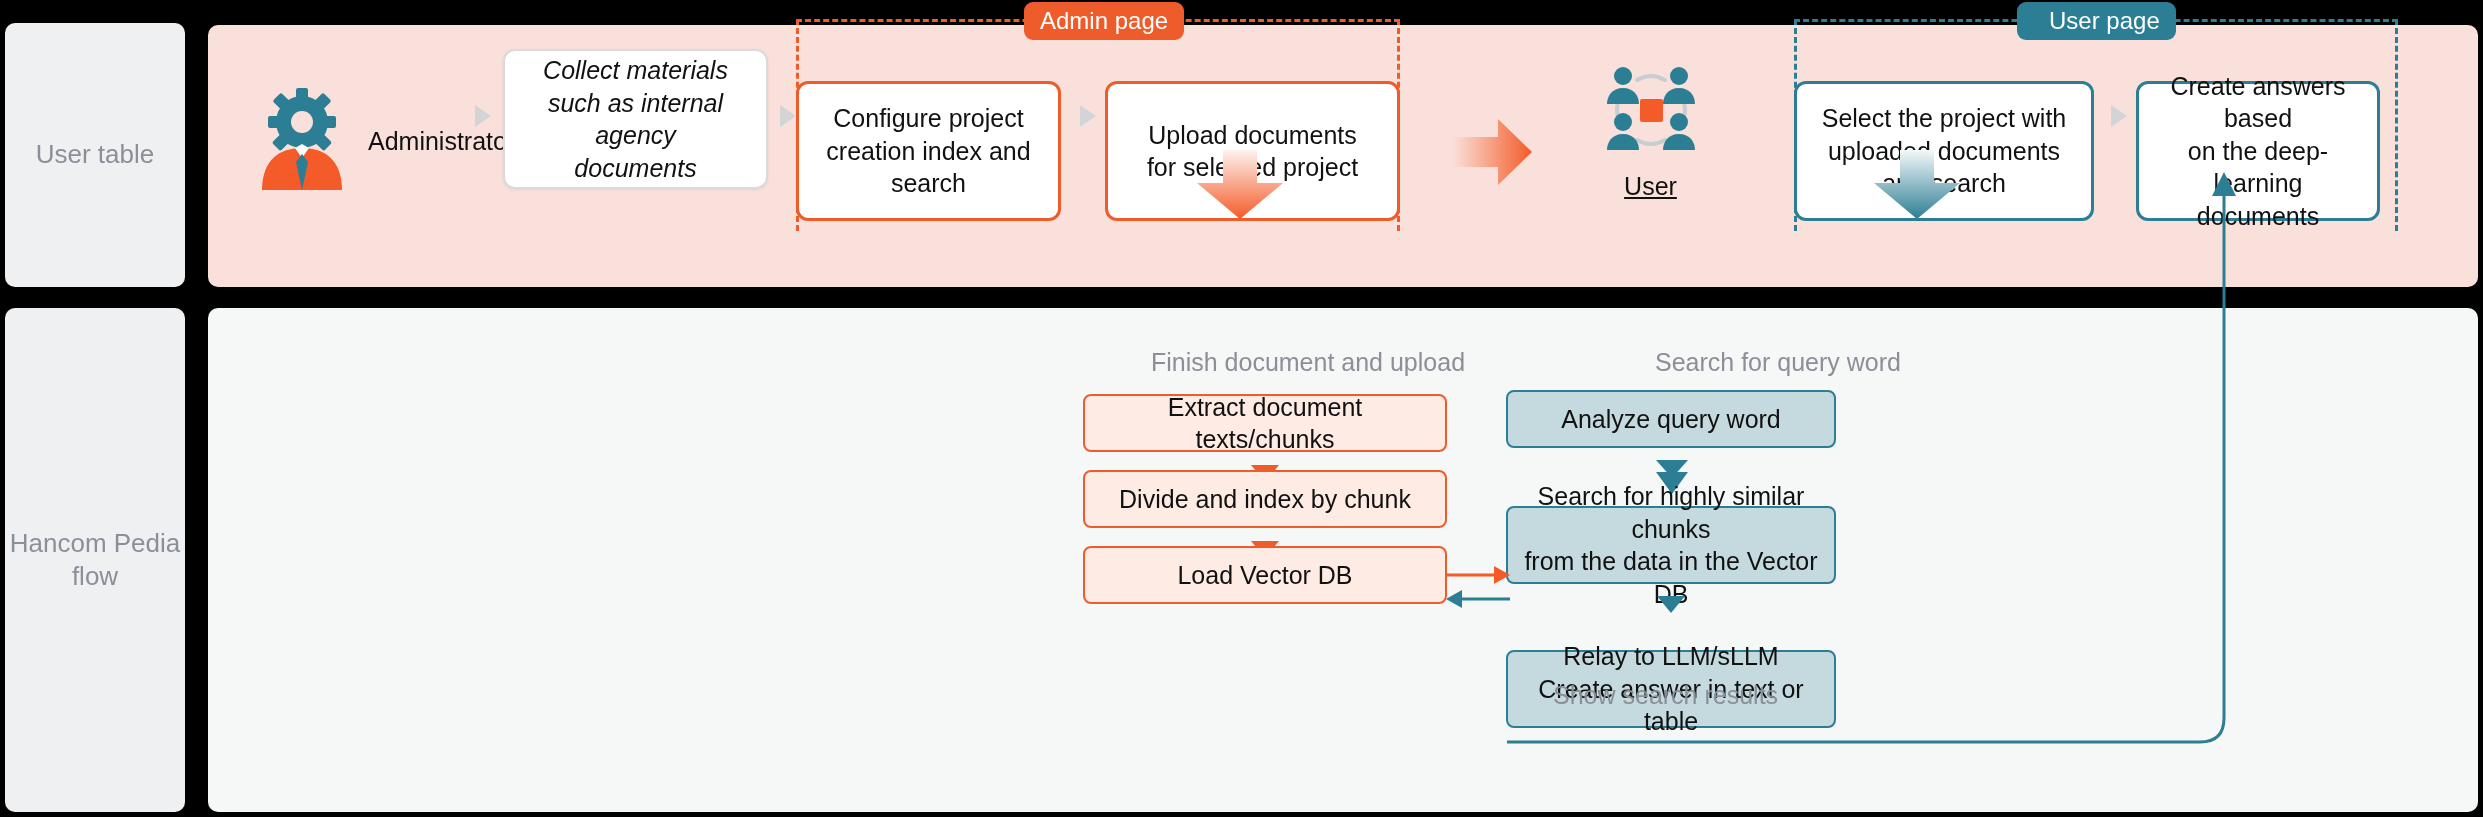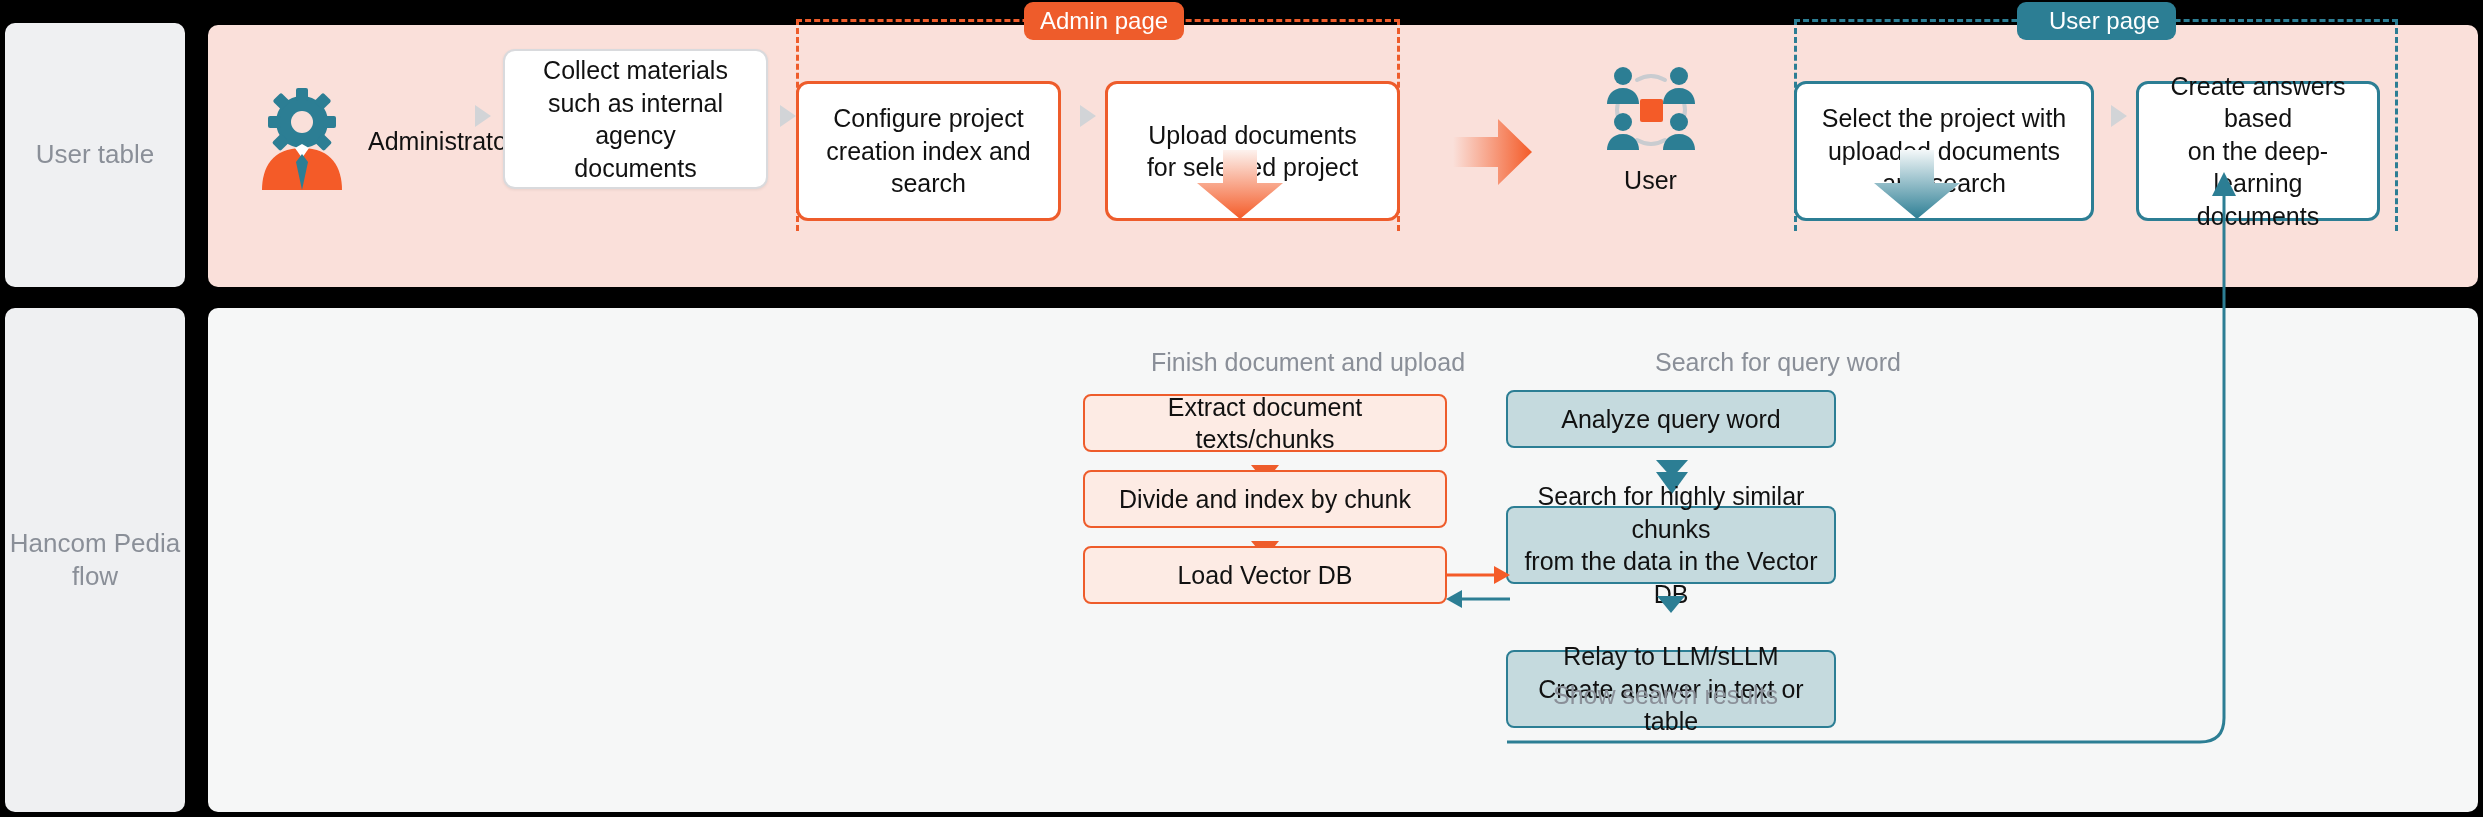--- a/index.html
+++ b/index.html
@@ -29,20 +29,21 @@
     text-align: center;
     border-radius: 12px;
     font-size: 25px; line-height: 1.3;
     color: #111;
     padding: 4px 10px;
     white-space: pre-line;
   }
   .fbox.white-plain {
     background: #ffffff; border: 2px solid #d9dadd;
     box-shadow: 0 1px 3px rgba(0,0,0,.07);
+    font-style: italic;
   }
   .fbox.white-orange { background: #ffffff; border: 3px solid #ee5c2b; }
   .fbox.white-teal   { background: #ffffff; border: 3px solid #2c7e94; }
   .fbox.tint-orange  { background: #fdebe4; border: 2px solid #ee5c2b; border-radius: 8px; }
   .fbox.tint-teal    { background: #c5dade; border: 2px solid #2c7e94; border-radius: 8px; }
 
   
   .pill {
     position: absolute;
     display: flex; align-items: center; justify-content: center;
@@ -205,21 +206,21 @@
             <circle cx="78" cy="16" r="9"></circle>
             <path d="M78 28 C67 28 62 36 62 44 L94 44 C94 36 89 28 78 28Z"></path>
             <circle cx="22" cy="62" r="9"></circle>
             <path d="M22 74 C11 74 6 82 6 90 L38 90 C38 82 33 74 22 74Z"></path>
             <circle cx="78" cy="62" r="9"></circle>
             <path d="M78 74 C67 74 62 82 62 90 L94 90 C94 82 89 74 78 74Z"></path>
           </g>
           <rect x="39" y="39" width="23" height="23" rx="2" fill="#f45b28"></rect>
         </svg>
       </span>
-      <span style="font-size:25px; color:#111; margin-top:2px;">User</span>
+      <span style="font-size:25px; color:#111; margin-top:8px;text-decoration:underline;">User</span>
     </div>
 
     <div class="fbox white-teal" style="left:1586px; top:56px; width:300px; height:140px;">
       <span>Select the project with
 uploaded documents
 and search</span>
     </div>
 
     <div class="tri-right" style="left:1903px; top:80px;"></div>
 

